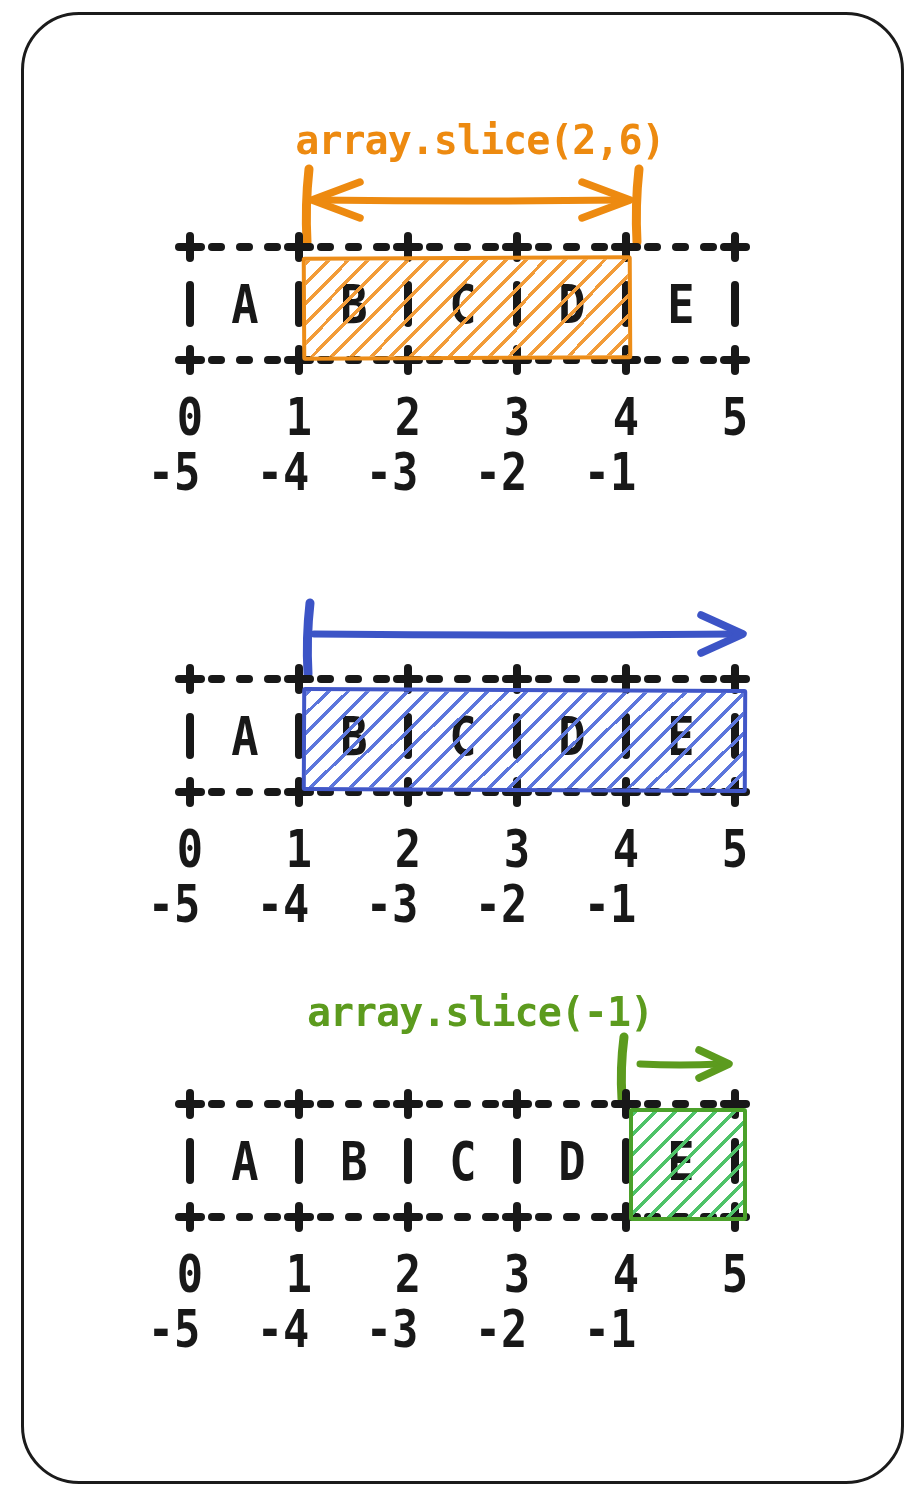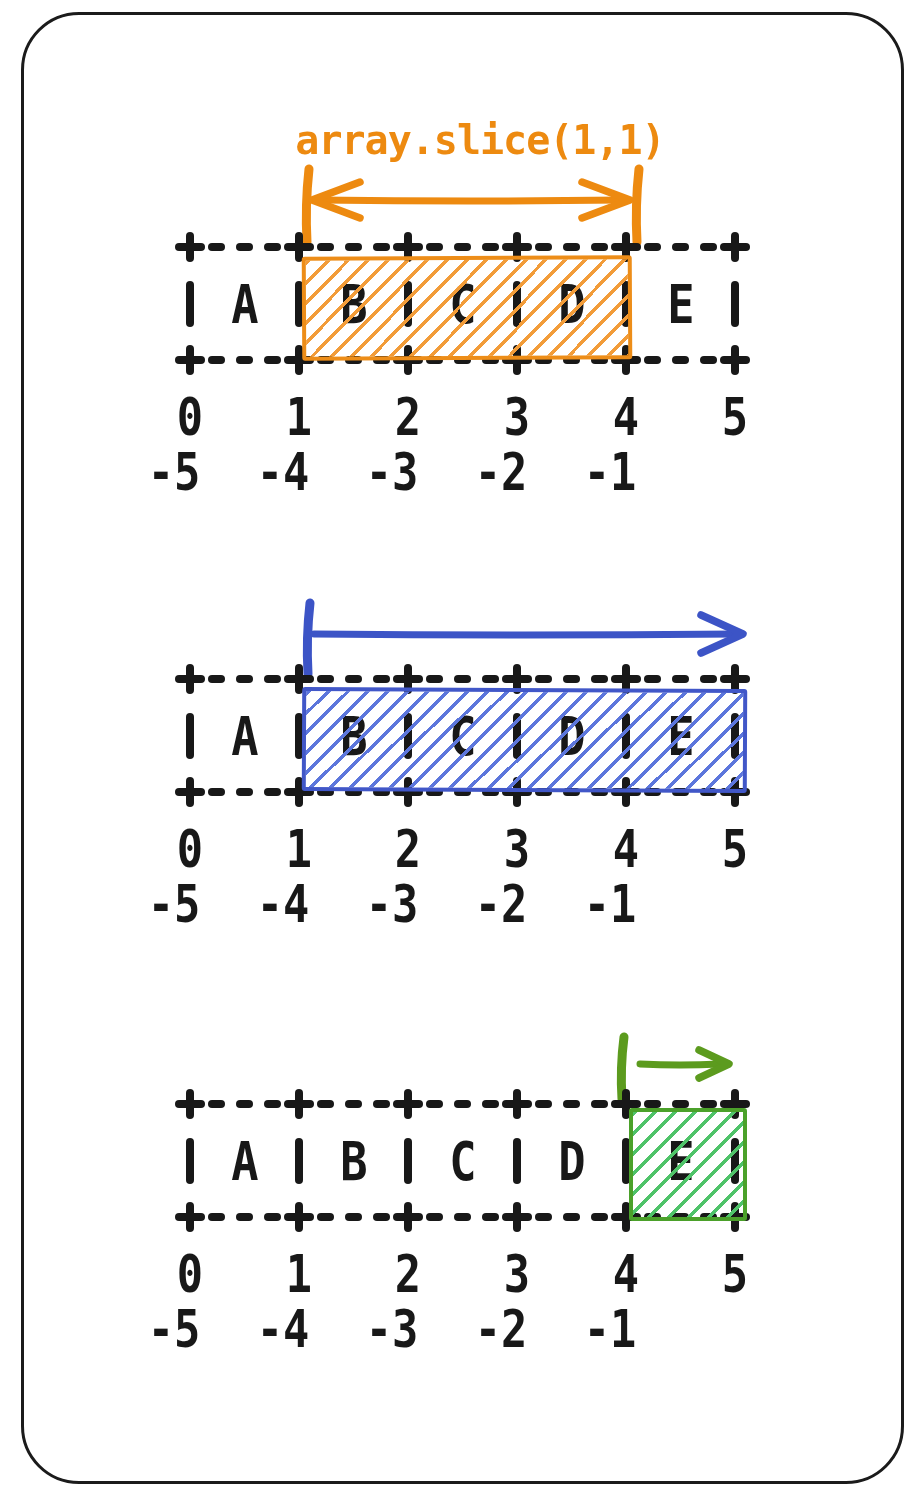--- a/index.html
+++ b/index.html
@@ -33,21 +33,21 @@
   .idx,.nidx{font-size:52px;}
   .hl{position:absolute;border-style:solid;border-width:4px;border-radius:3px;box-sizing:border-box;}
 </style>
 </head>
 <body>
 
 <div class="canvas">
   <div class="frame"></div>
 
   <section class="slice-section" style="top: 102px;">
-    <div class="title" style="top: 10px; color: rgb(237, 138, 16);">array.slice(1,1)</div>
+    <div class="title" style="top: 10px; color: rgb(237, 138, 16);">array.slice(2,6)</div>
     <svg class="annotation" width="924" height="81" viewBox="0 0 924 81" style="top: 62px;">
         <path d="M309 5 Q305 41.5 307 78" stroke="#ED8A10" stroke-width="9" fill="none" stroke-linecap="round" stroke-linejoin="round"></path>
         <path d="M639 5 Q635 41.5 637 78" stroke="#ED8A10" stroke-width="9" fill="none" stroke-linecap="round" stroke-linejoin="round"></path>
         <path d="M319 36 Q471 38 623 36" stroke="#ED8A10" stroke-width="7" fill="none" stroke-linecap="round" stroke-linejoin="round"></path>
         <path d="M360 18 L312 36 L360 54" stroke="#ED8A10" stroke-width="7.5" fill="none" stroke-linecap="round" stroke-linejoin="round"></path>
         <path d="M582 18 L630 36 L582 54" stroke="#ED8A10" stroke-width="7.5" fill="none" stroke-linecap="round" stroke-linejoin="round"></path>
       </svg>
     <div class="array-diagram" style="top: 145px;">
         <div class="hl" style="left: 302px; top: 9px; width: 330px; height: 104px; border-color: rgb(237, 141, 24); background-image: repeating-linear-gradient(135deg, rgb(242, 156, 57) 0px, rgb(242, 156, 57) 3.5px, transparent 3.5px, transparent 14px); transform: rotate(-0.3deg); z-index: 3;"></div>
         <div class="dash" style="left: 208px; top: -4px; width: 17px; background: rgb(24, 24, 24);"></div>
@@ -186,20 +186,21 @@
         <div class="idx" style="left: 735px; top: 170px; color: rgb(24, 24, 24);">5</div>
         <div class="nidx" style="left: 174px; top: 225px; color: rgb(24, 24, 24);">-5</div>
         <div class="nidx" style="left: 283px; top: 225px; color: rgb(24, 24, 24);">-4</div>
         <div class="nidx" style="left: 392px; top: 225px; color: rgb(24, 24, 24);">-3</div>
         <div class="nidx" style="left: 501px; top: 225px; color: rgb(24, 24, 24);">-2</div>
         <div class="nidx" style="left: 610px; top: 225px; color: rgb(24, 24, 24);">-1</div>
       </div>
   </section>
 
   <section class="slice-section" style="top: 972px;">
+    <div class="title" style="top: 12px; color: rgb(92, 155, 30);">array.slice(-1)</div>
     <svg class="annotation" width="924" height="70" viewBox="0 0 924 70" style="top: 60px;">
         <path d="M624 5 Q620 36 622 67" stroke="#5C9B1E" stroke-width="9" fill="none" stroke-linecap="round" stroke-linejoin="round"></path>
         <path d="M640 32 Q680 34 720 32" stroke="#5C9B1E" stroke-width="7" fill="none" stroke-linecap="round" stroke-linejoin="round"></path>
         <path d="M699 18 L729 32 L699 46" stroke="#5C9B1E" stroke-width="7.5" fill="none" stroke-linecap="round" stroke-linejoin="round"></path>
       </svg>
     <div class="array-diagram" style="top: 132px;">
         <div class="hl" style="left: 629px; top: 4px; width: 118px; height: 113px; border-color: rgb(75, 161, 42); background-image: repeating-linear-gradient(135deg, rgb(79, 195, 105) 0px, rgb(79, 195, 105) 3.5px, transparent 3.5px, transparent 14px); transform: rotate(0deg); z-index: 3;"></div>
         <div class="dash" style="left: 208px; top: -4px; width: 17px; background: rgb(24, 24, 24);"></div>
         <div class="dash" style="left: 236px; top: -4px; width: 17px; background: rgb(24, 24, 24);"></div>
         <div class="dash" style="left: 264px; top: -4px; width: 17px; background: rgb(24, 24, 24);"></div>

